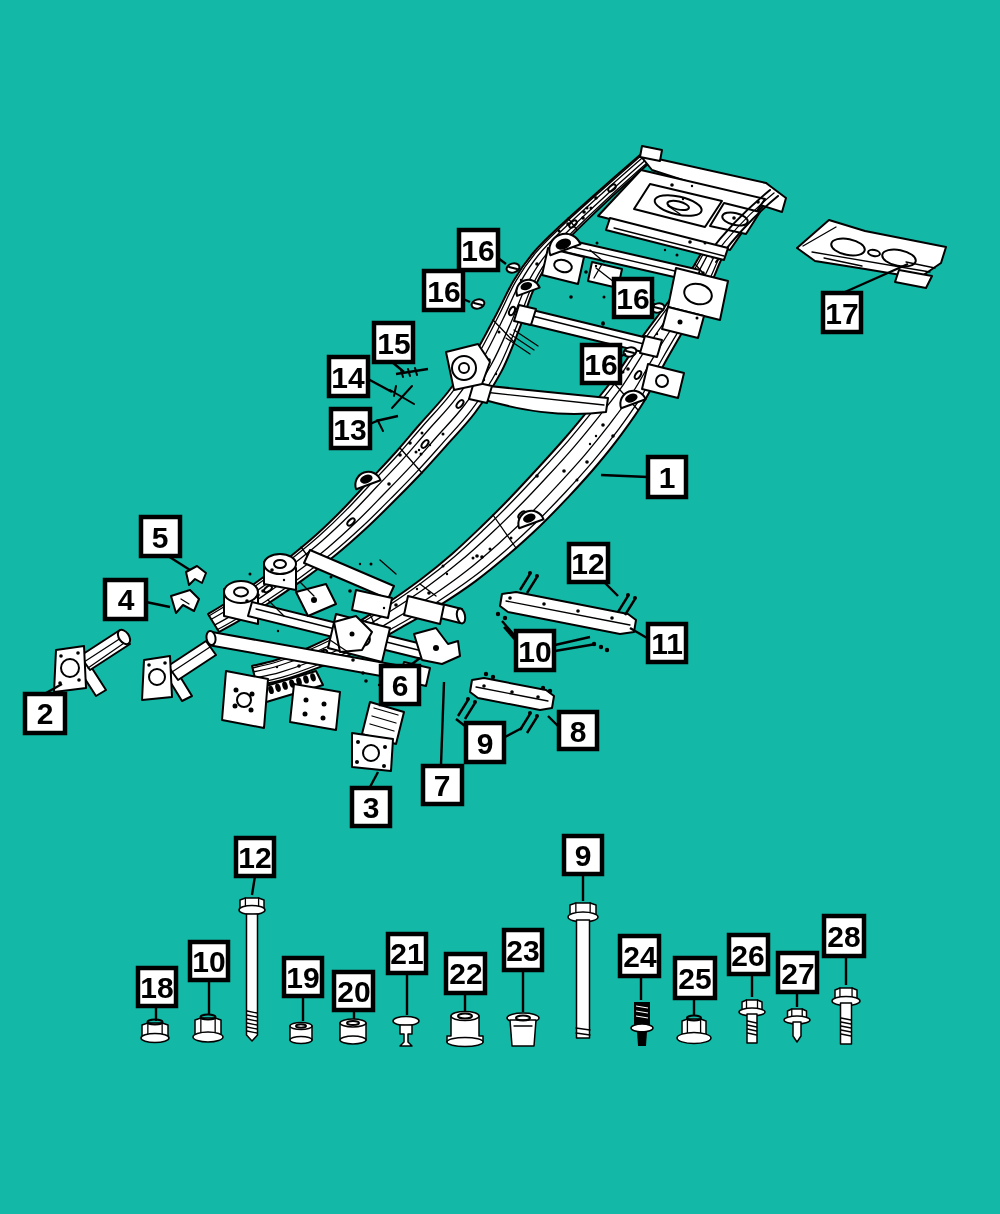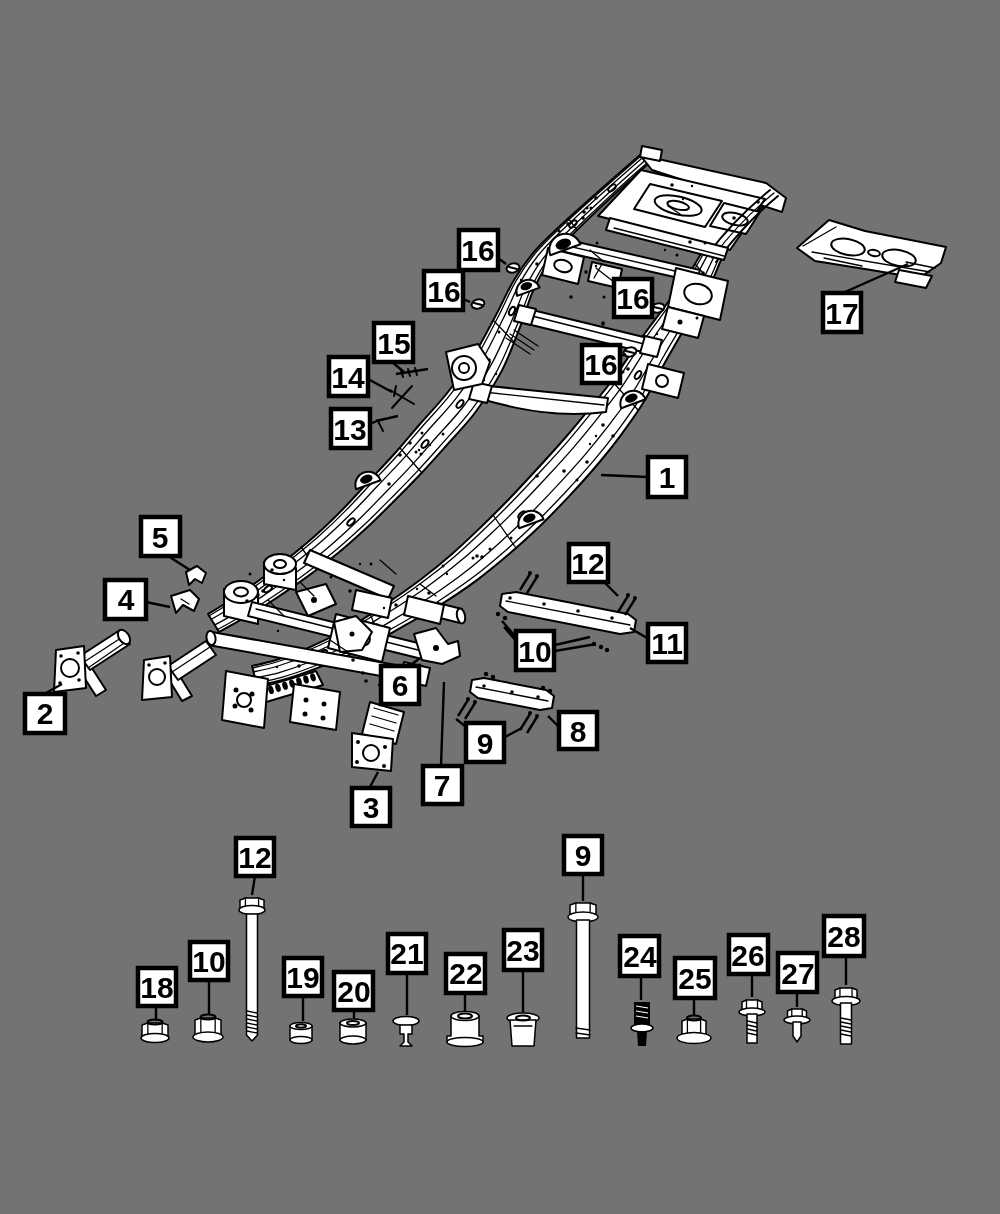--- a/index.html
+++ b/index.html
@@ -1,16 +1,16 @@
 <!DOCTYPE html>
 <html><head>
 <meta charset="utf-8">
 <style>
 html,body{margin:0;padding:0;background:#fff;}
-#page{width:1000px;height:1214px;position:relative;background:#737373;font-family:"Liberation Sans",sans-serif;text-align:center;}
+#page{width:1000px;height:1214px;position:relative;background:#14b8a6;font-family:"Liberation Sans",sans-serif;text-align:center;}
 svg{position:absolute;top:0;left:0;}
 .num{font-family:"Liberation Sans",sans-serif;font-weight:bold;font-size:30px;text-anchor:middle;fill:#000;}
 .ln{stroke:#000;stroke-width:2.0;fill:none;stroke-linecap:round;stroke-linejoin:round;}
 .lt{stroke:#000;stroke-width:1.3;fill:none;stroke-linecap:round;stroke-linejoin:round;}
 .lnf{stroke:#000;stroke-width:2.0;fill:#fff;stroke-linecap:round;stroke-linejoin:round;}
 .lf{stroke:#000;stroke-width:1.5;fill:#fff;stroke-linecap:round;stroke-linejoin:round;}
 .lead{stroke:#000;stroke-width:2.4;fill:none;}
 .box{fill:#fff;stroke:#000;stroke-width:4.5;}
 </style>
 </head>

